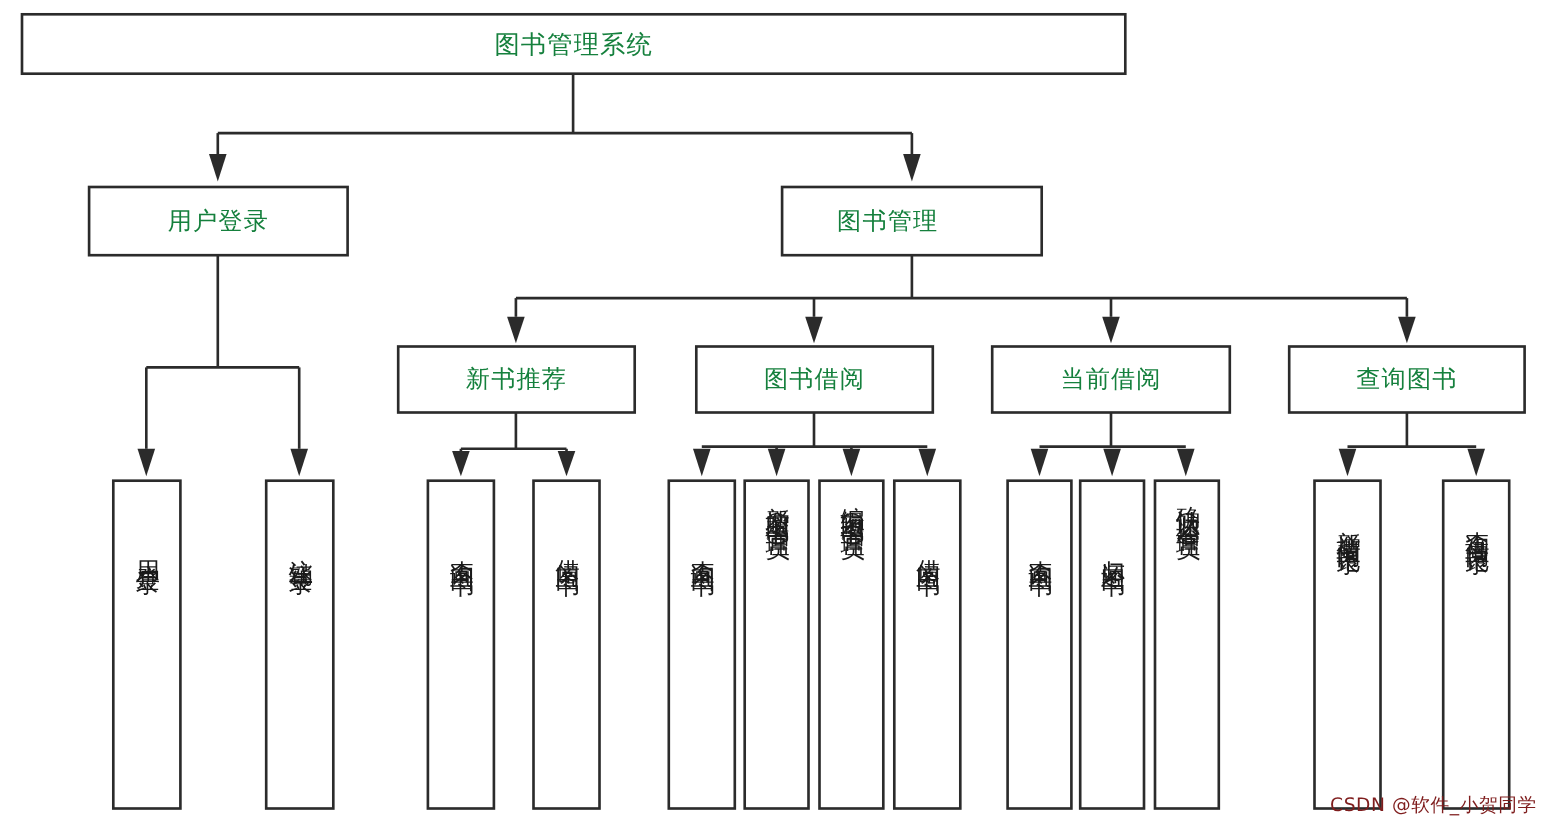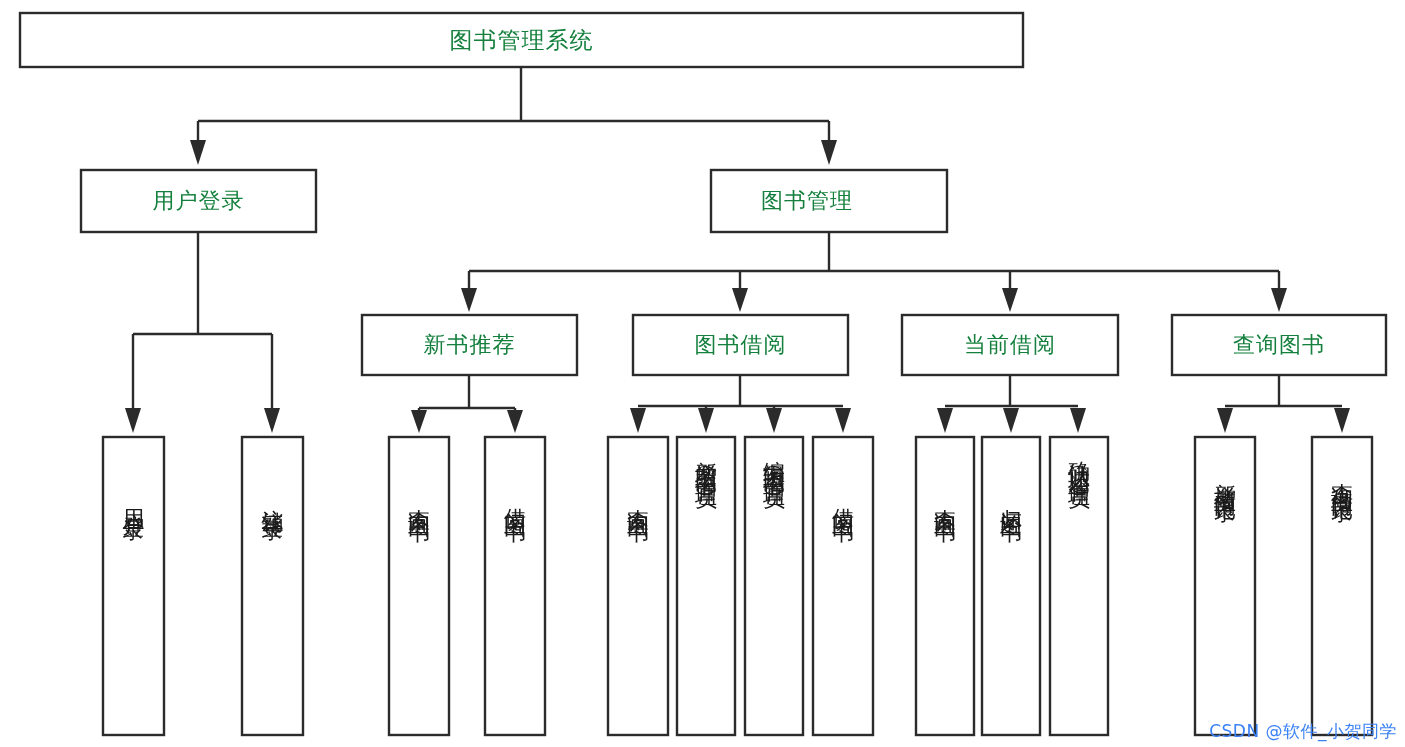--- a/index.html
+++ b/index.html
@@ -74,21 +74,21 @@
   }
   .root-label-text {
     font-size: 23px;
   }
   .watermark {
     position: absolute;
     right: 8px;
     bottom: 4px;
     font-family: "DejaVu Sans", "Liberation Sans", sans-serif;
     font-size: 17px;
-    color: #3b82f6;
+    color: #7f1d1d;
     letter-spacing: 0.5px;
     white-space: nowrap;
     pointer-events: none;
   }
 </style>
 </head>
 <body>
 
 <div id="diagram-root">
 

